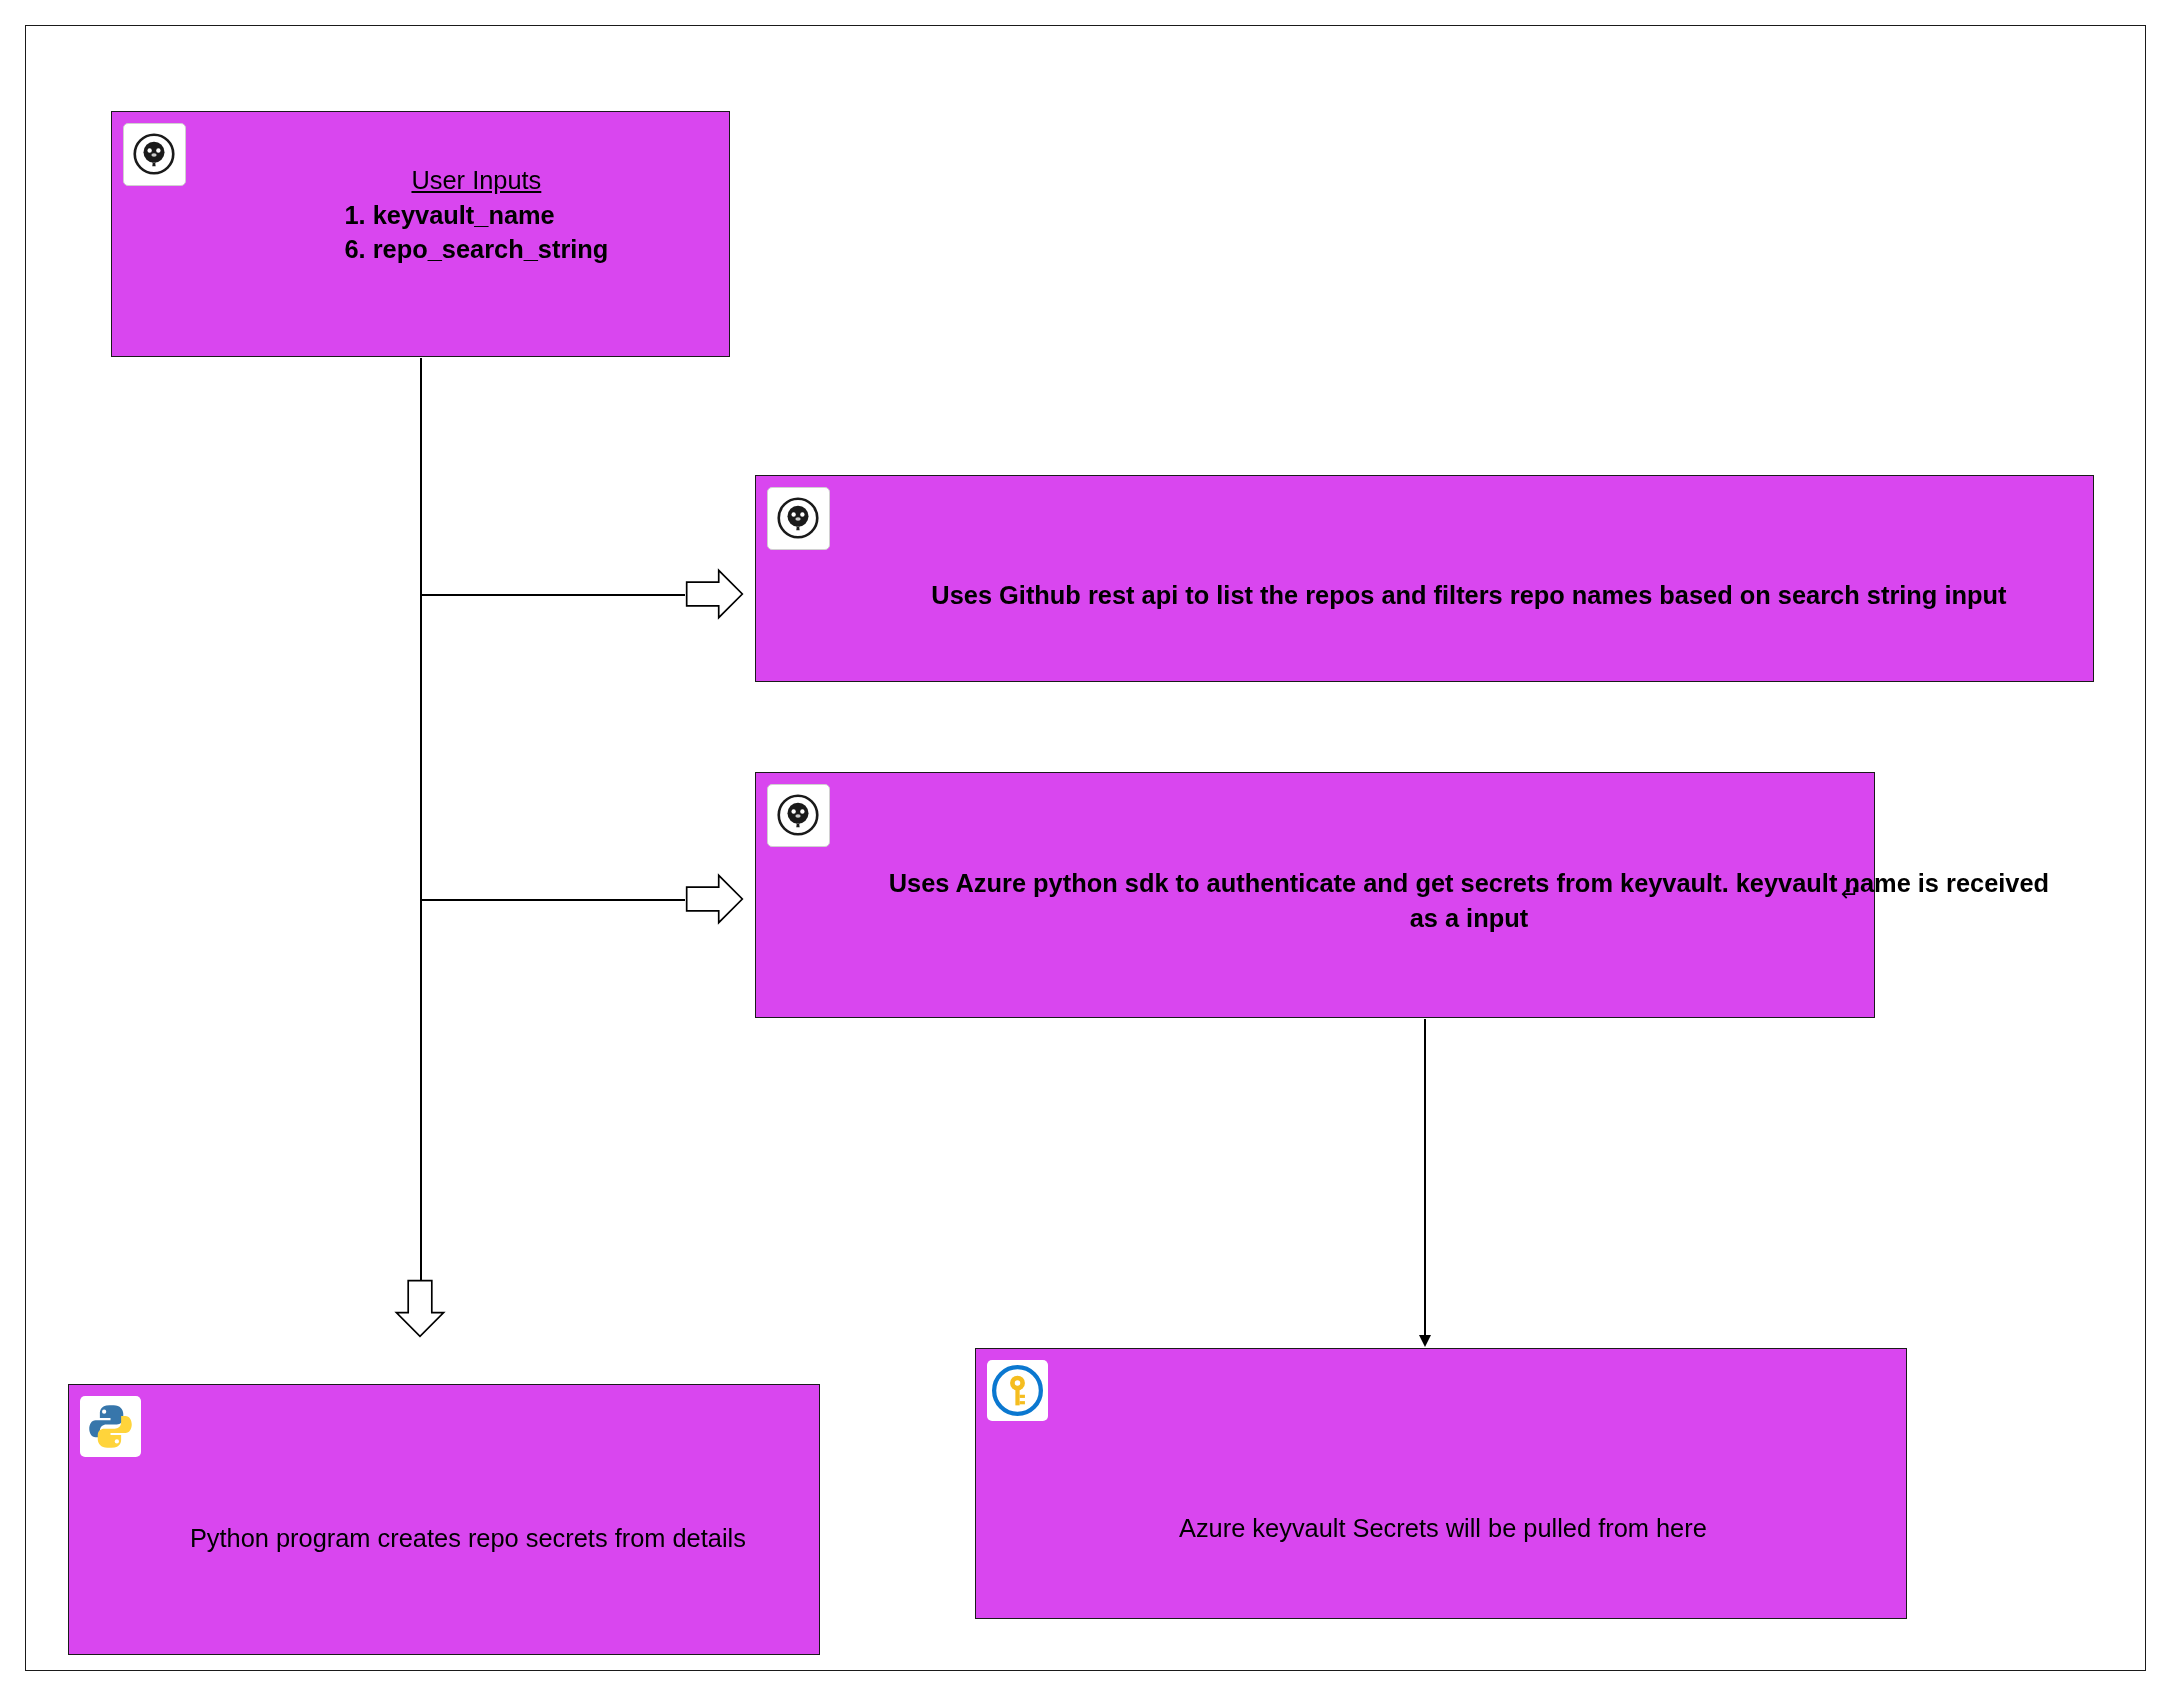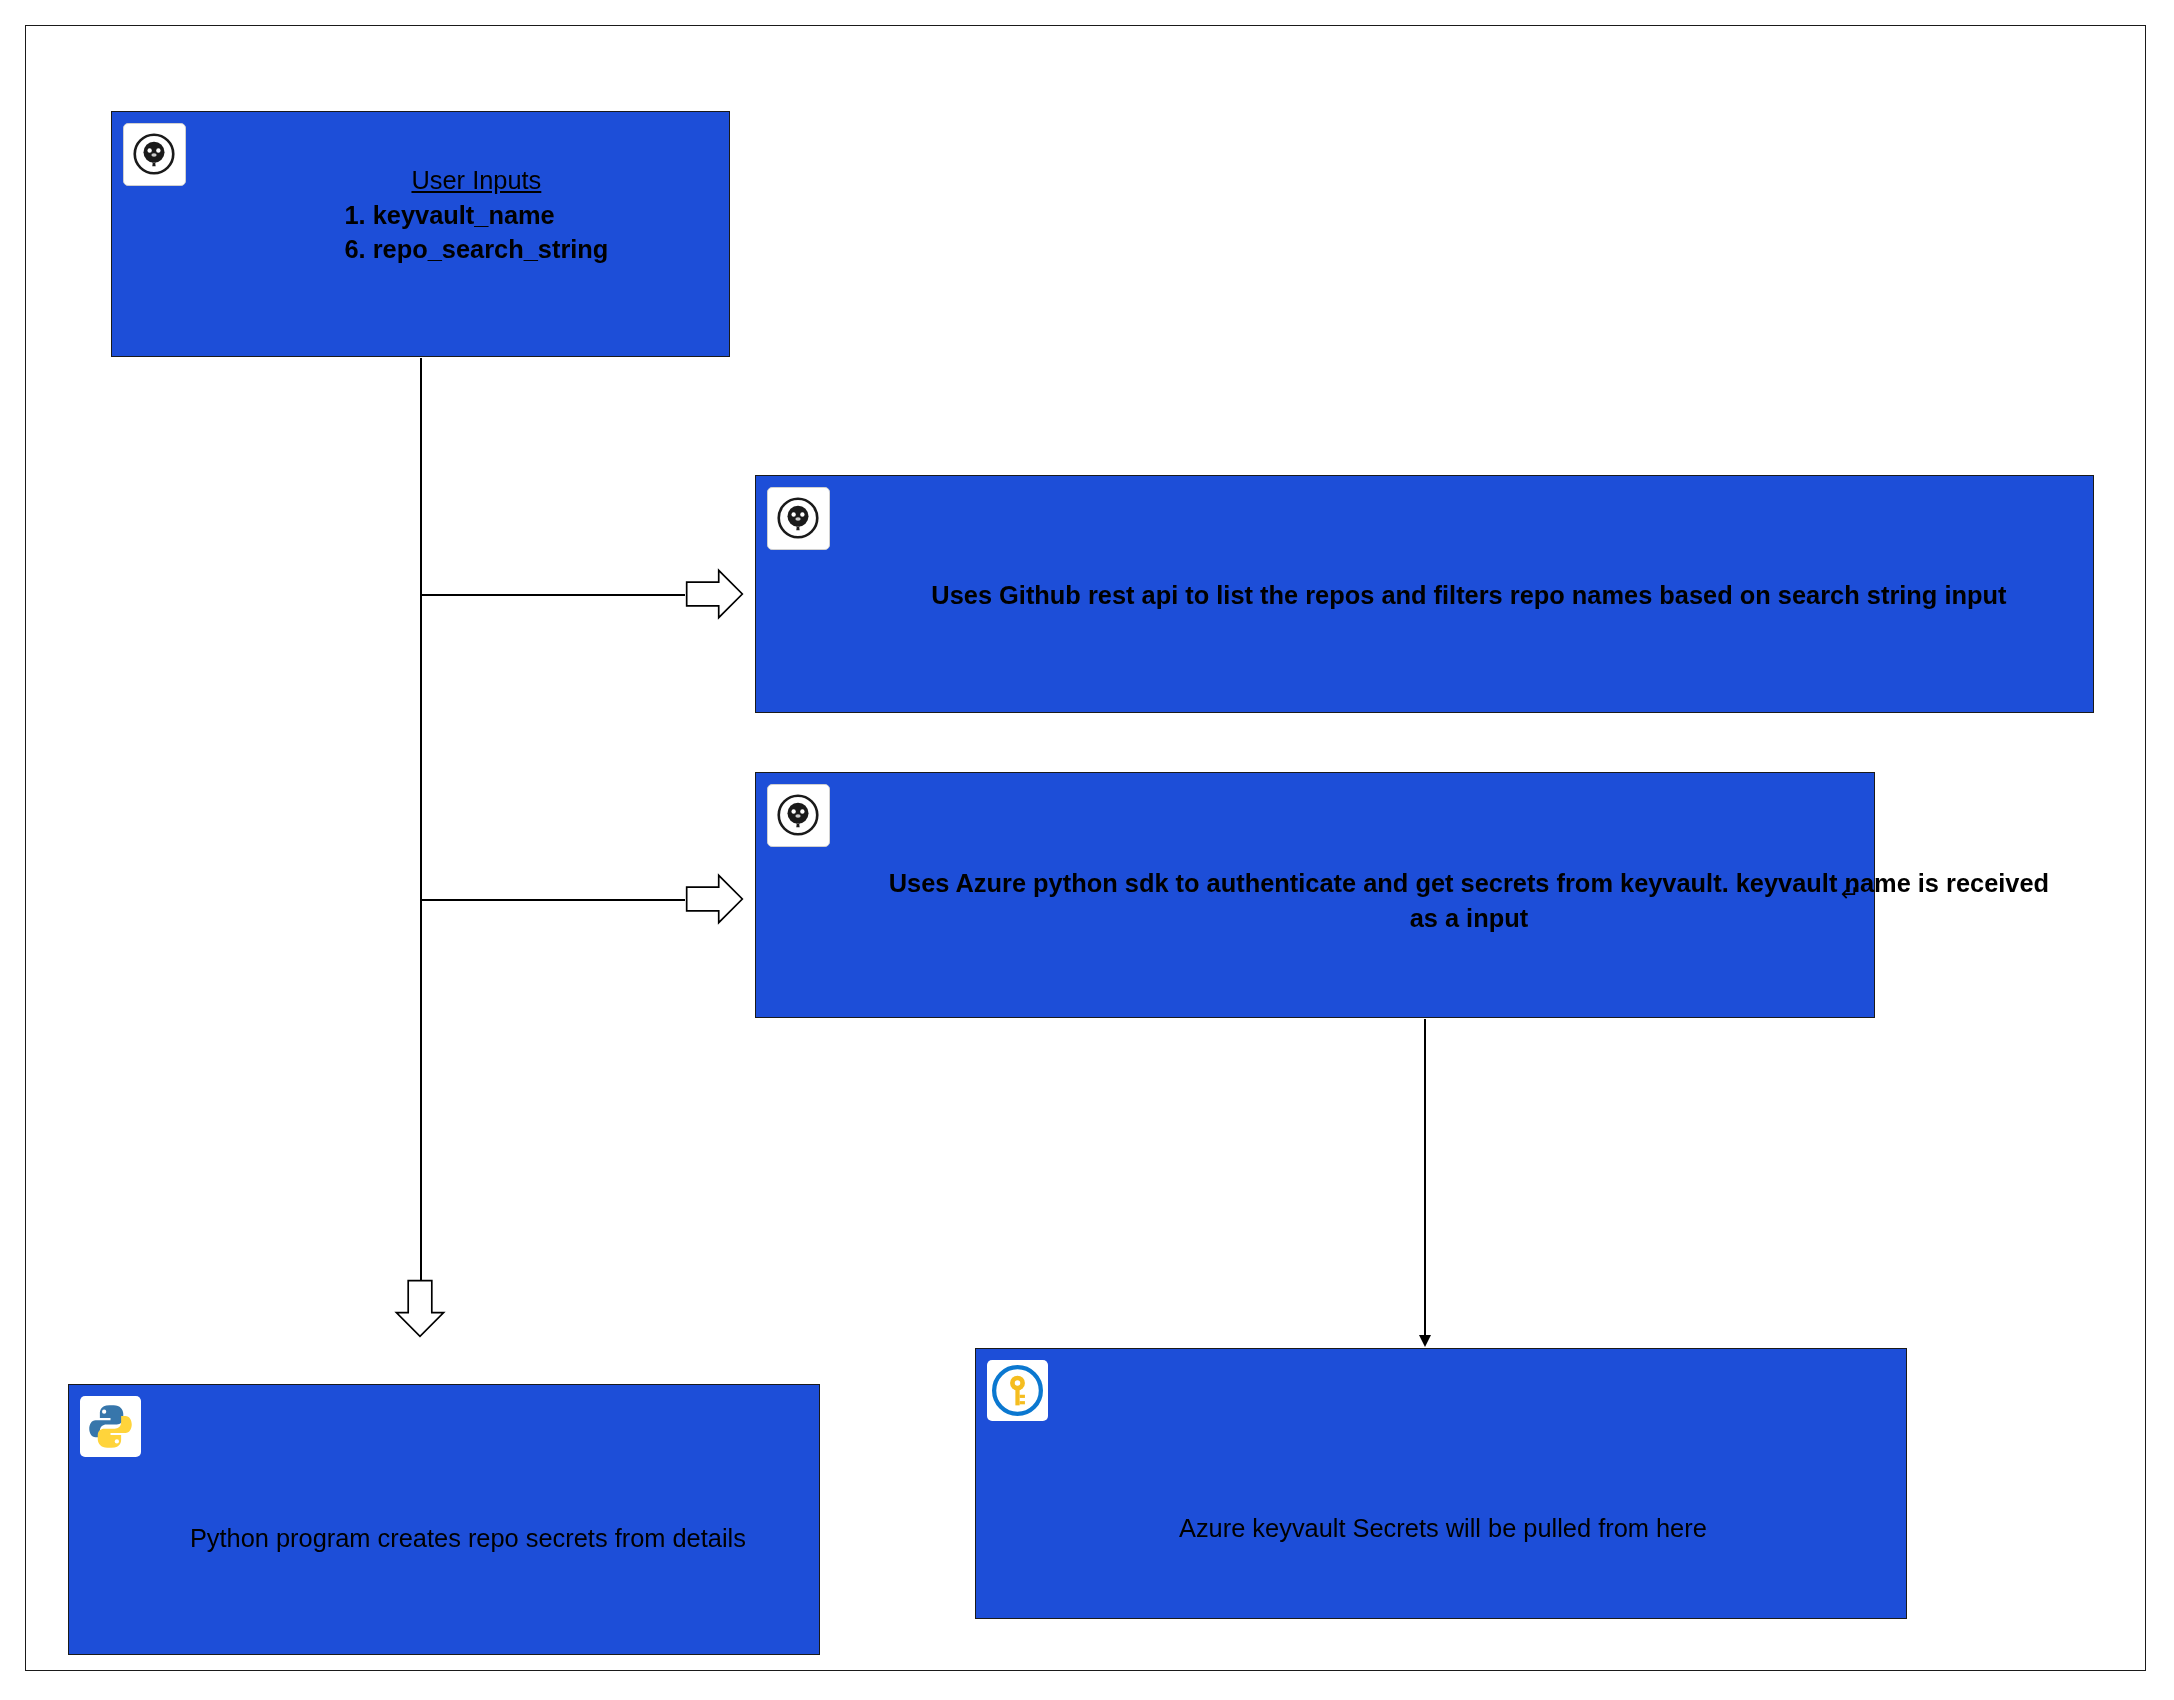--- a/index.html
+++ b/index.html
@@ -15,21 +15,21 @@
     left: 25.4px;
     top: 25.4px;
     width: 2119px;
     height: 1644px;
     border: 1.7px solid #1a1a1a;
     background: #ffffff;
   }
   .node {
     position: absolute;
     border: 1.7px solid #1a1a1a;
-    background: #1d4ed8;
+    background: #d946ef;
     box-sizing: border-box;
   }
   .icon-wrap {
     position: absolute;
     left: 10.2px;
     top: 10.2px;
     width: 61px;
     height: 61px;
     border: 0.8px solid #d0d0d0;
     border-radius: 5.1px;
@@ -132,21 +132,21 @@
   <div class="tick-junction" style="left:394px; top:561px; height:15.3px; width:1.7px;"></div>
 
   <div class="h-line" style="left:396px; top:568px; width:263px;"></div>
 
   <div class="arrow-block-right" style="left:659px; top:541px;">
     <svg viewBox="0 0 70 64">
       <path d="M2 18 L40 18 L40 4 L68 32 L40 60 L40 46 L2 46 Z" fill="#fff" stroke="#000" stroke-width="2"></path>
     </svg>
   </div>
 
-  <div class="node" style="left:729px; top:449px; width:1339px; height:238px;">
+  <div class="node" style="left:729px; top:449px; width:1339px; height:207px;">
     <div class="icon-wrap">
       <svg viewBox="0 0 48 48" width="42" height="42">
         <circle cx="24" cy="24" r="22" fill="none" stroke="#1a1a1a" stroke-width="3"></circle>
         <circle cx="24" cy="22" r="12" fill="#1a1a1a"></circle>
         <circle cx="19" cy="20" r="2.5" fill="#fff"></circle>
         <circle cx="29" cy="20" r="2.5" fill="#fff"></circle>
         <path d="M22 34 C22 30 18 30 18 30 L20 28 C24 30 22 38 22 38 L26 38 C26 38 24 30 28 28 L30 30 C30 30 26 30 26 34" fill="#1a1a1a"></path>
         <ellipse cx="24" cy="25" rx="3" ry="2" fill="#ccc"></ellipse>
       </svg>
     </div>

